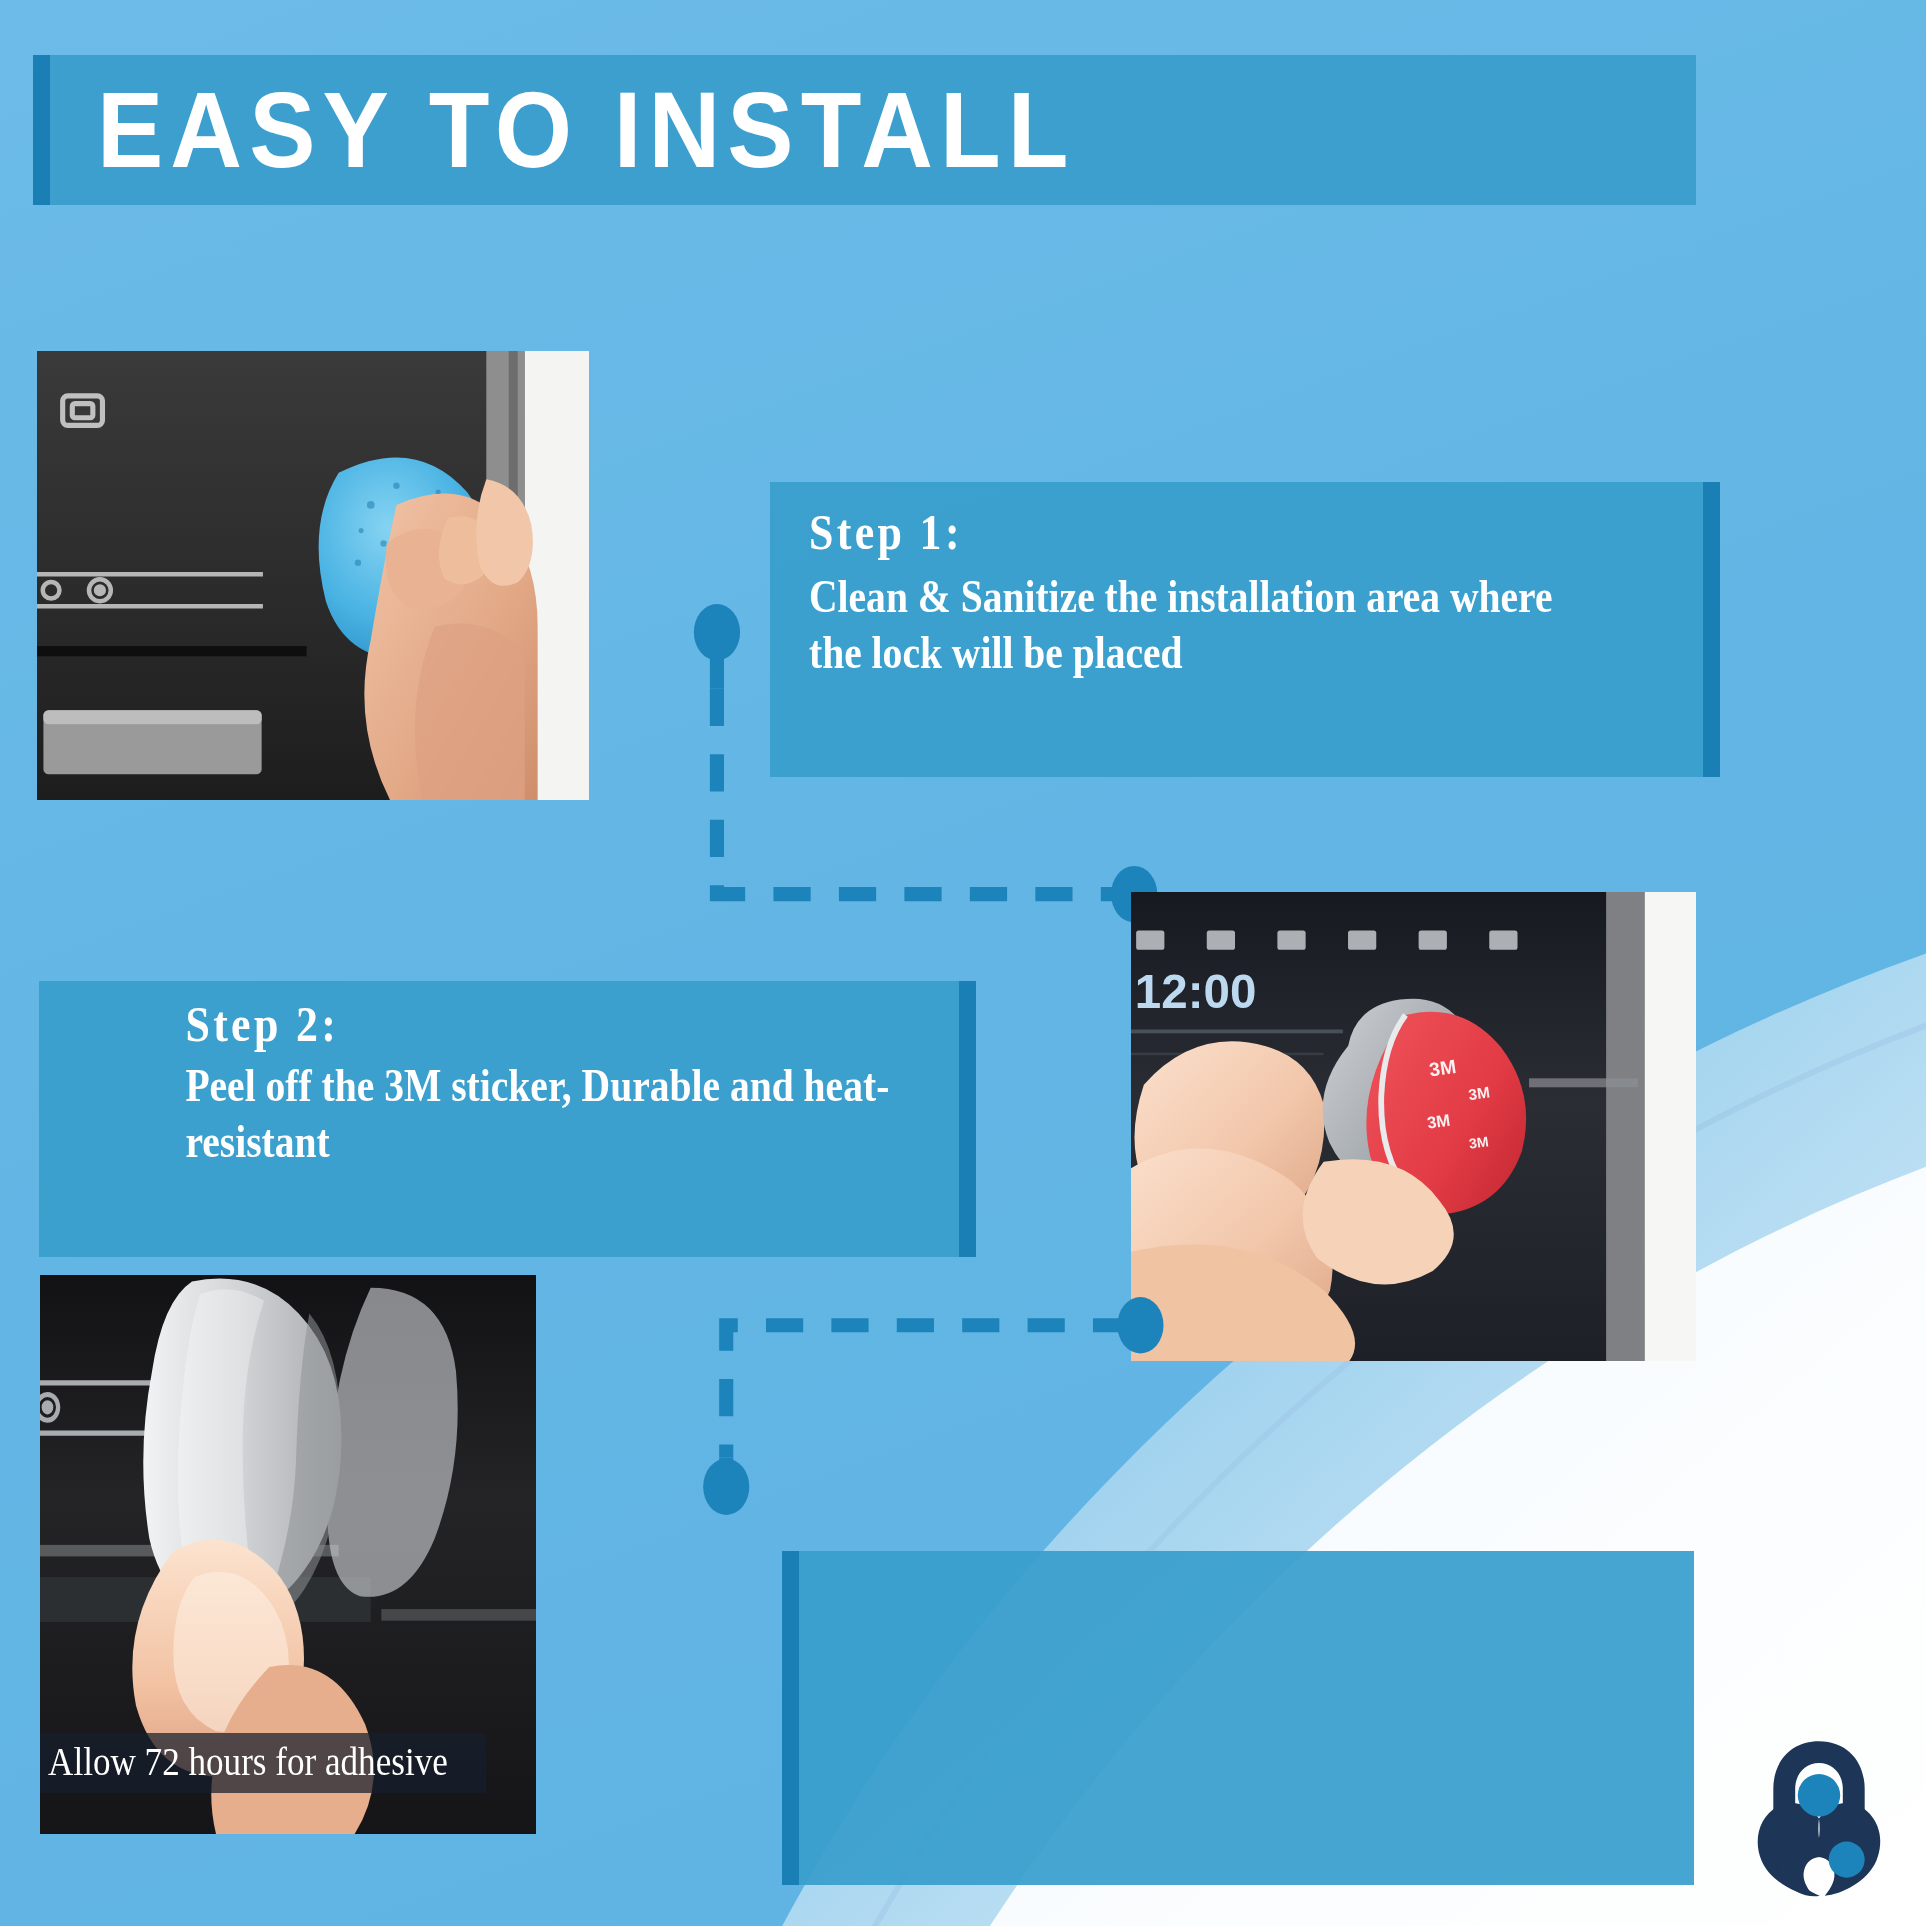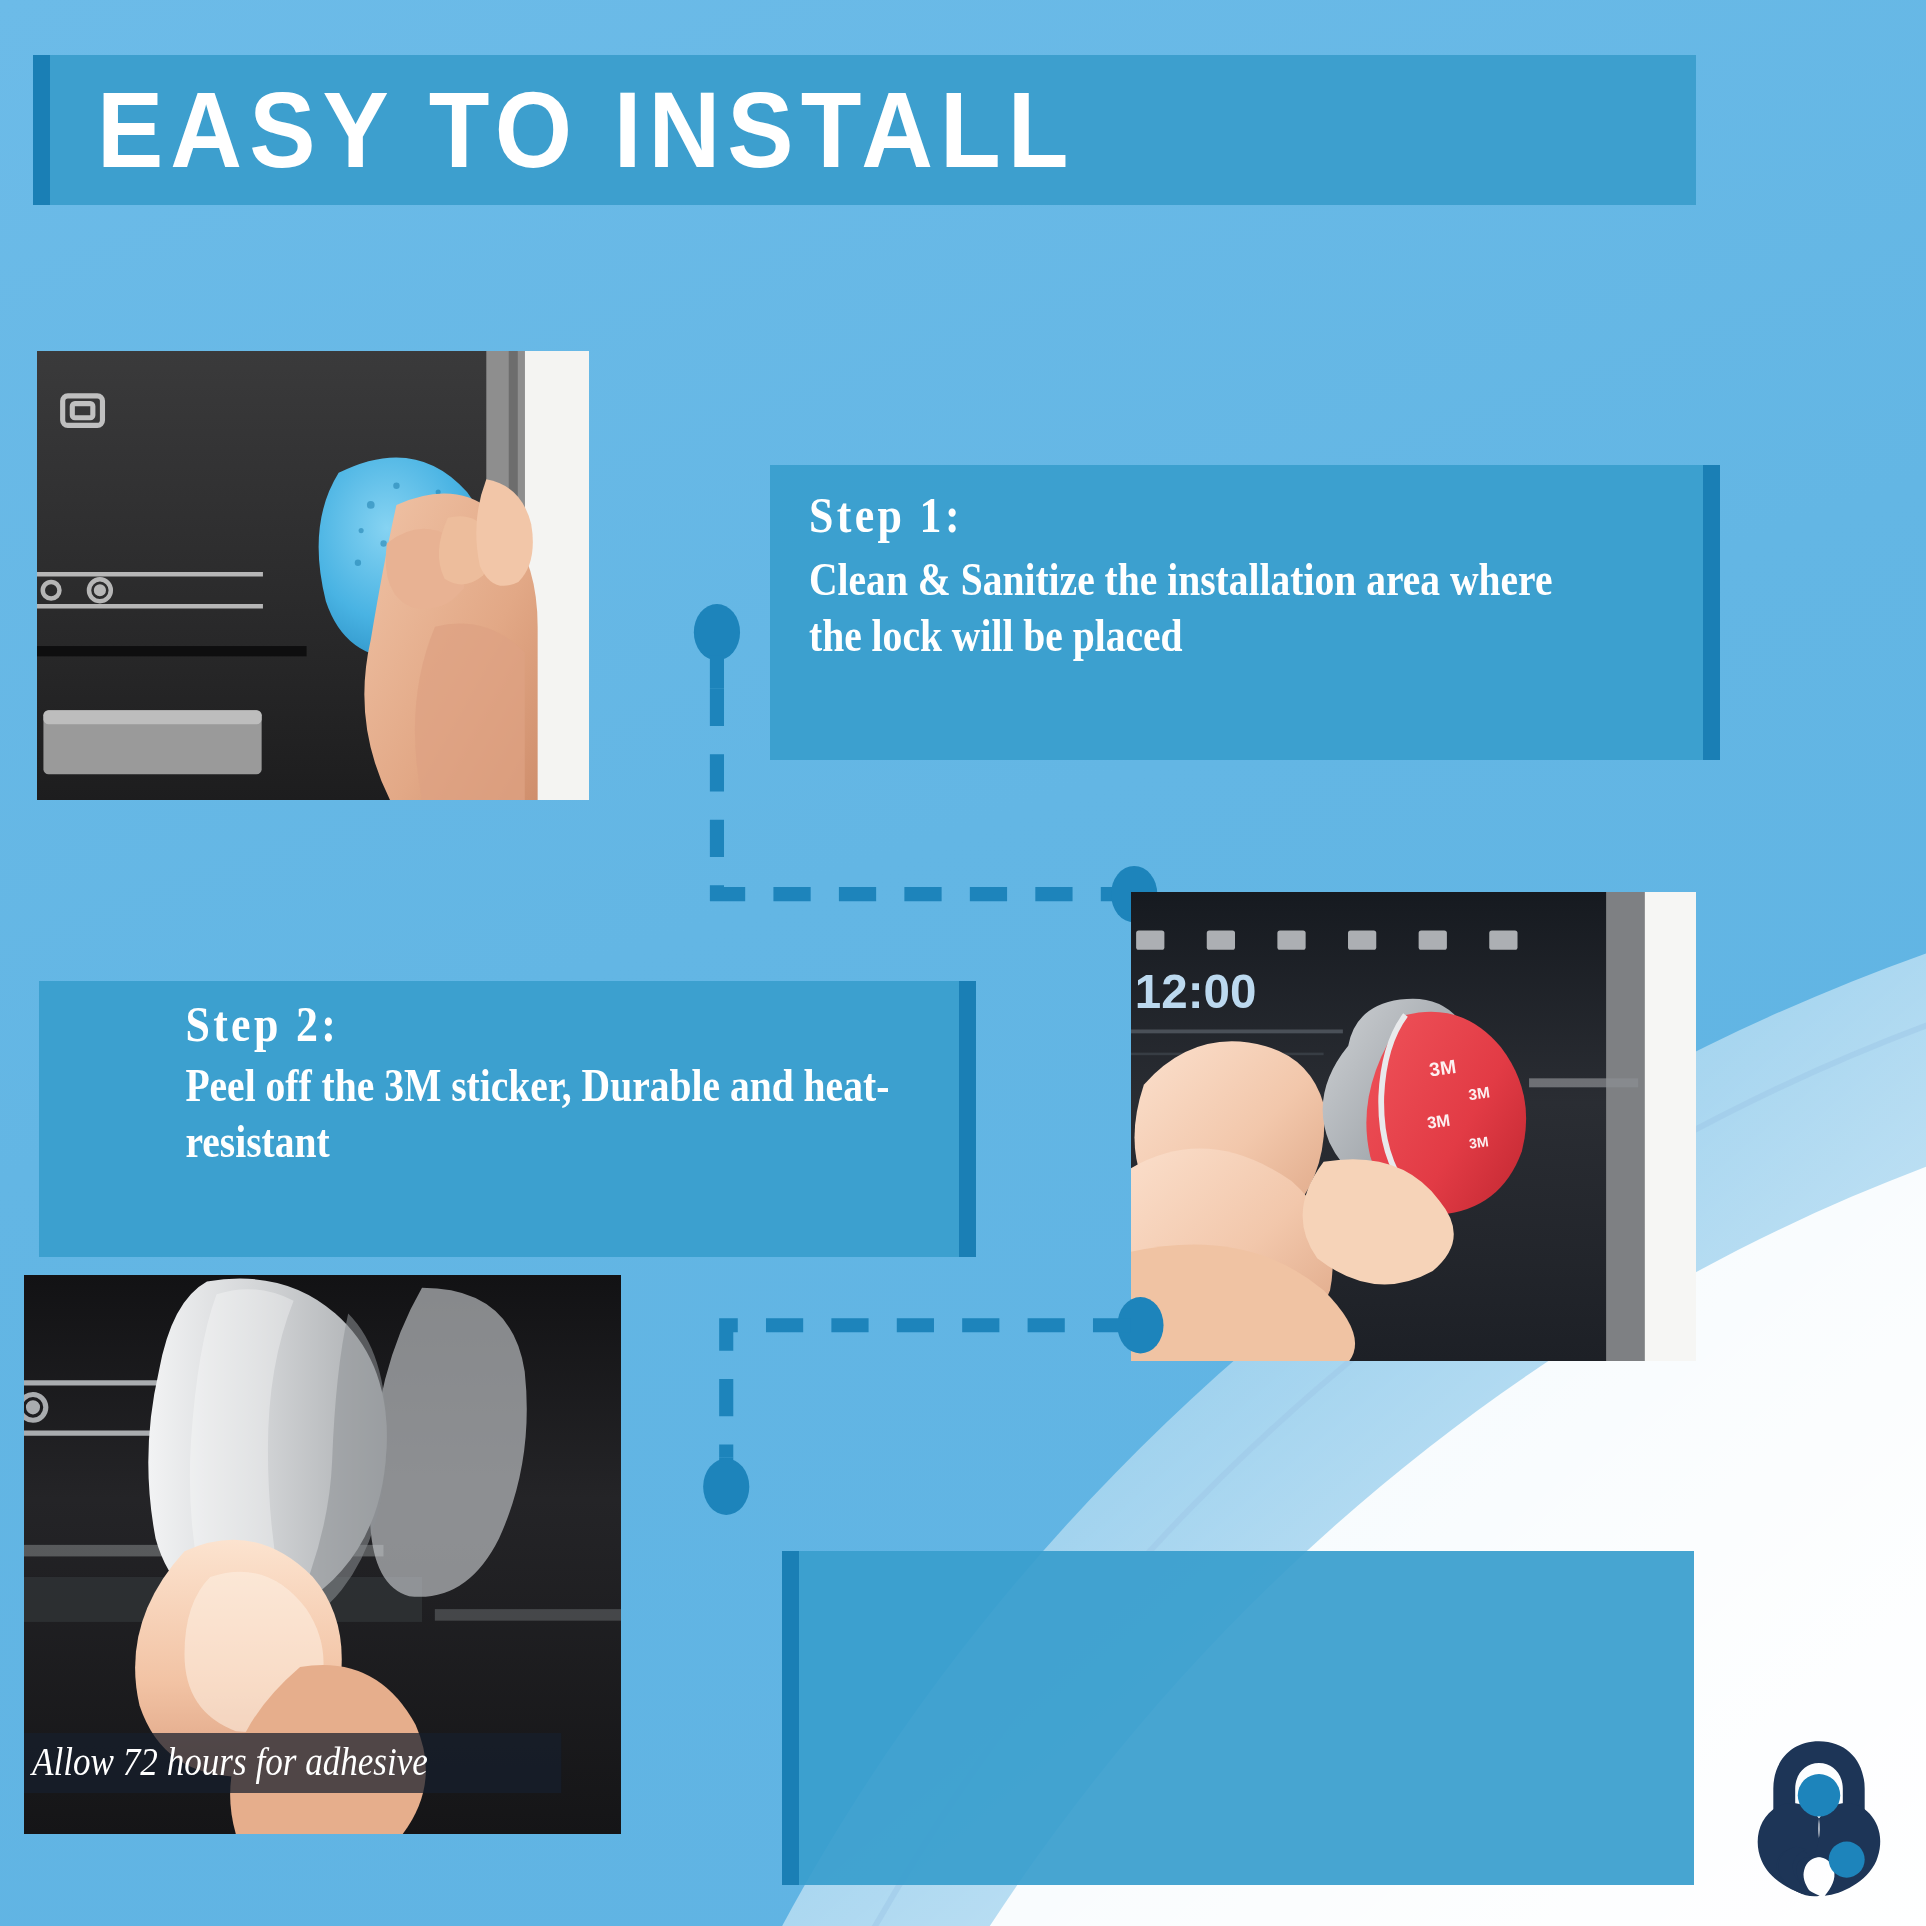--- a/index.html
+++ b/index.html
@@ -43,40 +43,40 @@
     transform:scaleX(.86);
   }
   .step-body{
     color:#ffffff;font-weight:bold;
     font-family:"Liberation Serif", serif;
     font-size:46px;line-height:1.22;
     transform:scaleX(.86);
   }
   .sb-inner{position:relative;padding:24.4px 39px;}
 
-  #step1{left:770px;top:465px;width:950px;height:295px;}
+  #step1{left:770px;top:482px;width:950px;height:295px;}
   #step1 .sb-inner{transform-origin:left top;}
   #step1 .step-head{transform-origin:left center;}
   #step1 .step-body{transform-origin:left center;margin-top:9px;}
 
   #step2{left:39px;top:981px;width:937px;height:276px;}
   #step2 .sb-inner{padding:16.7px 51px 16.7px 26px;}
   #step2 .step-head{transform-origin:right center;}
   #step2 .step-body{transform-origin:right center;margin-top:6.4px;}
 
   #step3{left:782px;top:1551px;width:912px;height:334px;}
   #step3 .sb-inner{padding:19px 32px 19px 56px;}
   #step3 .step-head{transform-origin:left center;margin-left:22px;}
   #step3 .step-body{transform-origin:left center;margin-top:10.3px;}
 
   
   .photo{position:absolute;overflow:hidden;background:#1b1b1b;}
   #photo1{left:37px;top:351px;width:552px;height:449px;}
   #photo2{left:1131px;top:892px;width:565px;height:469px;text-align:right;}
-  #photo3{left:24px;top:1275px;width:597px;height:559px;font-style:italic;}
+  #photo3{left:40px;top:1275px;width:496px;height:559px;}
   .photo svg{width:100%;height:100%;display:block;}
   .caption-bar{
     position:absolute;left:0;bottom:41px;width:100%;
     background:rgba(22,30,45,0.72);
     color:#fff;font-family:"Liberation Serif", serif;
     font-size:39px;line-height:1.28;padding:3.9px 0 6.4px 9px;
     box-sizing:border-box;transform:scaleX(.9);transform-origin:left center;
     white-space:nowrap;
   }
 

